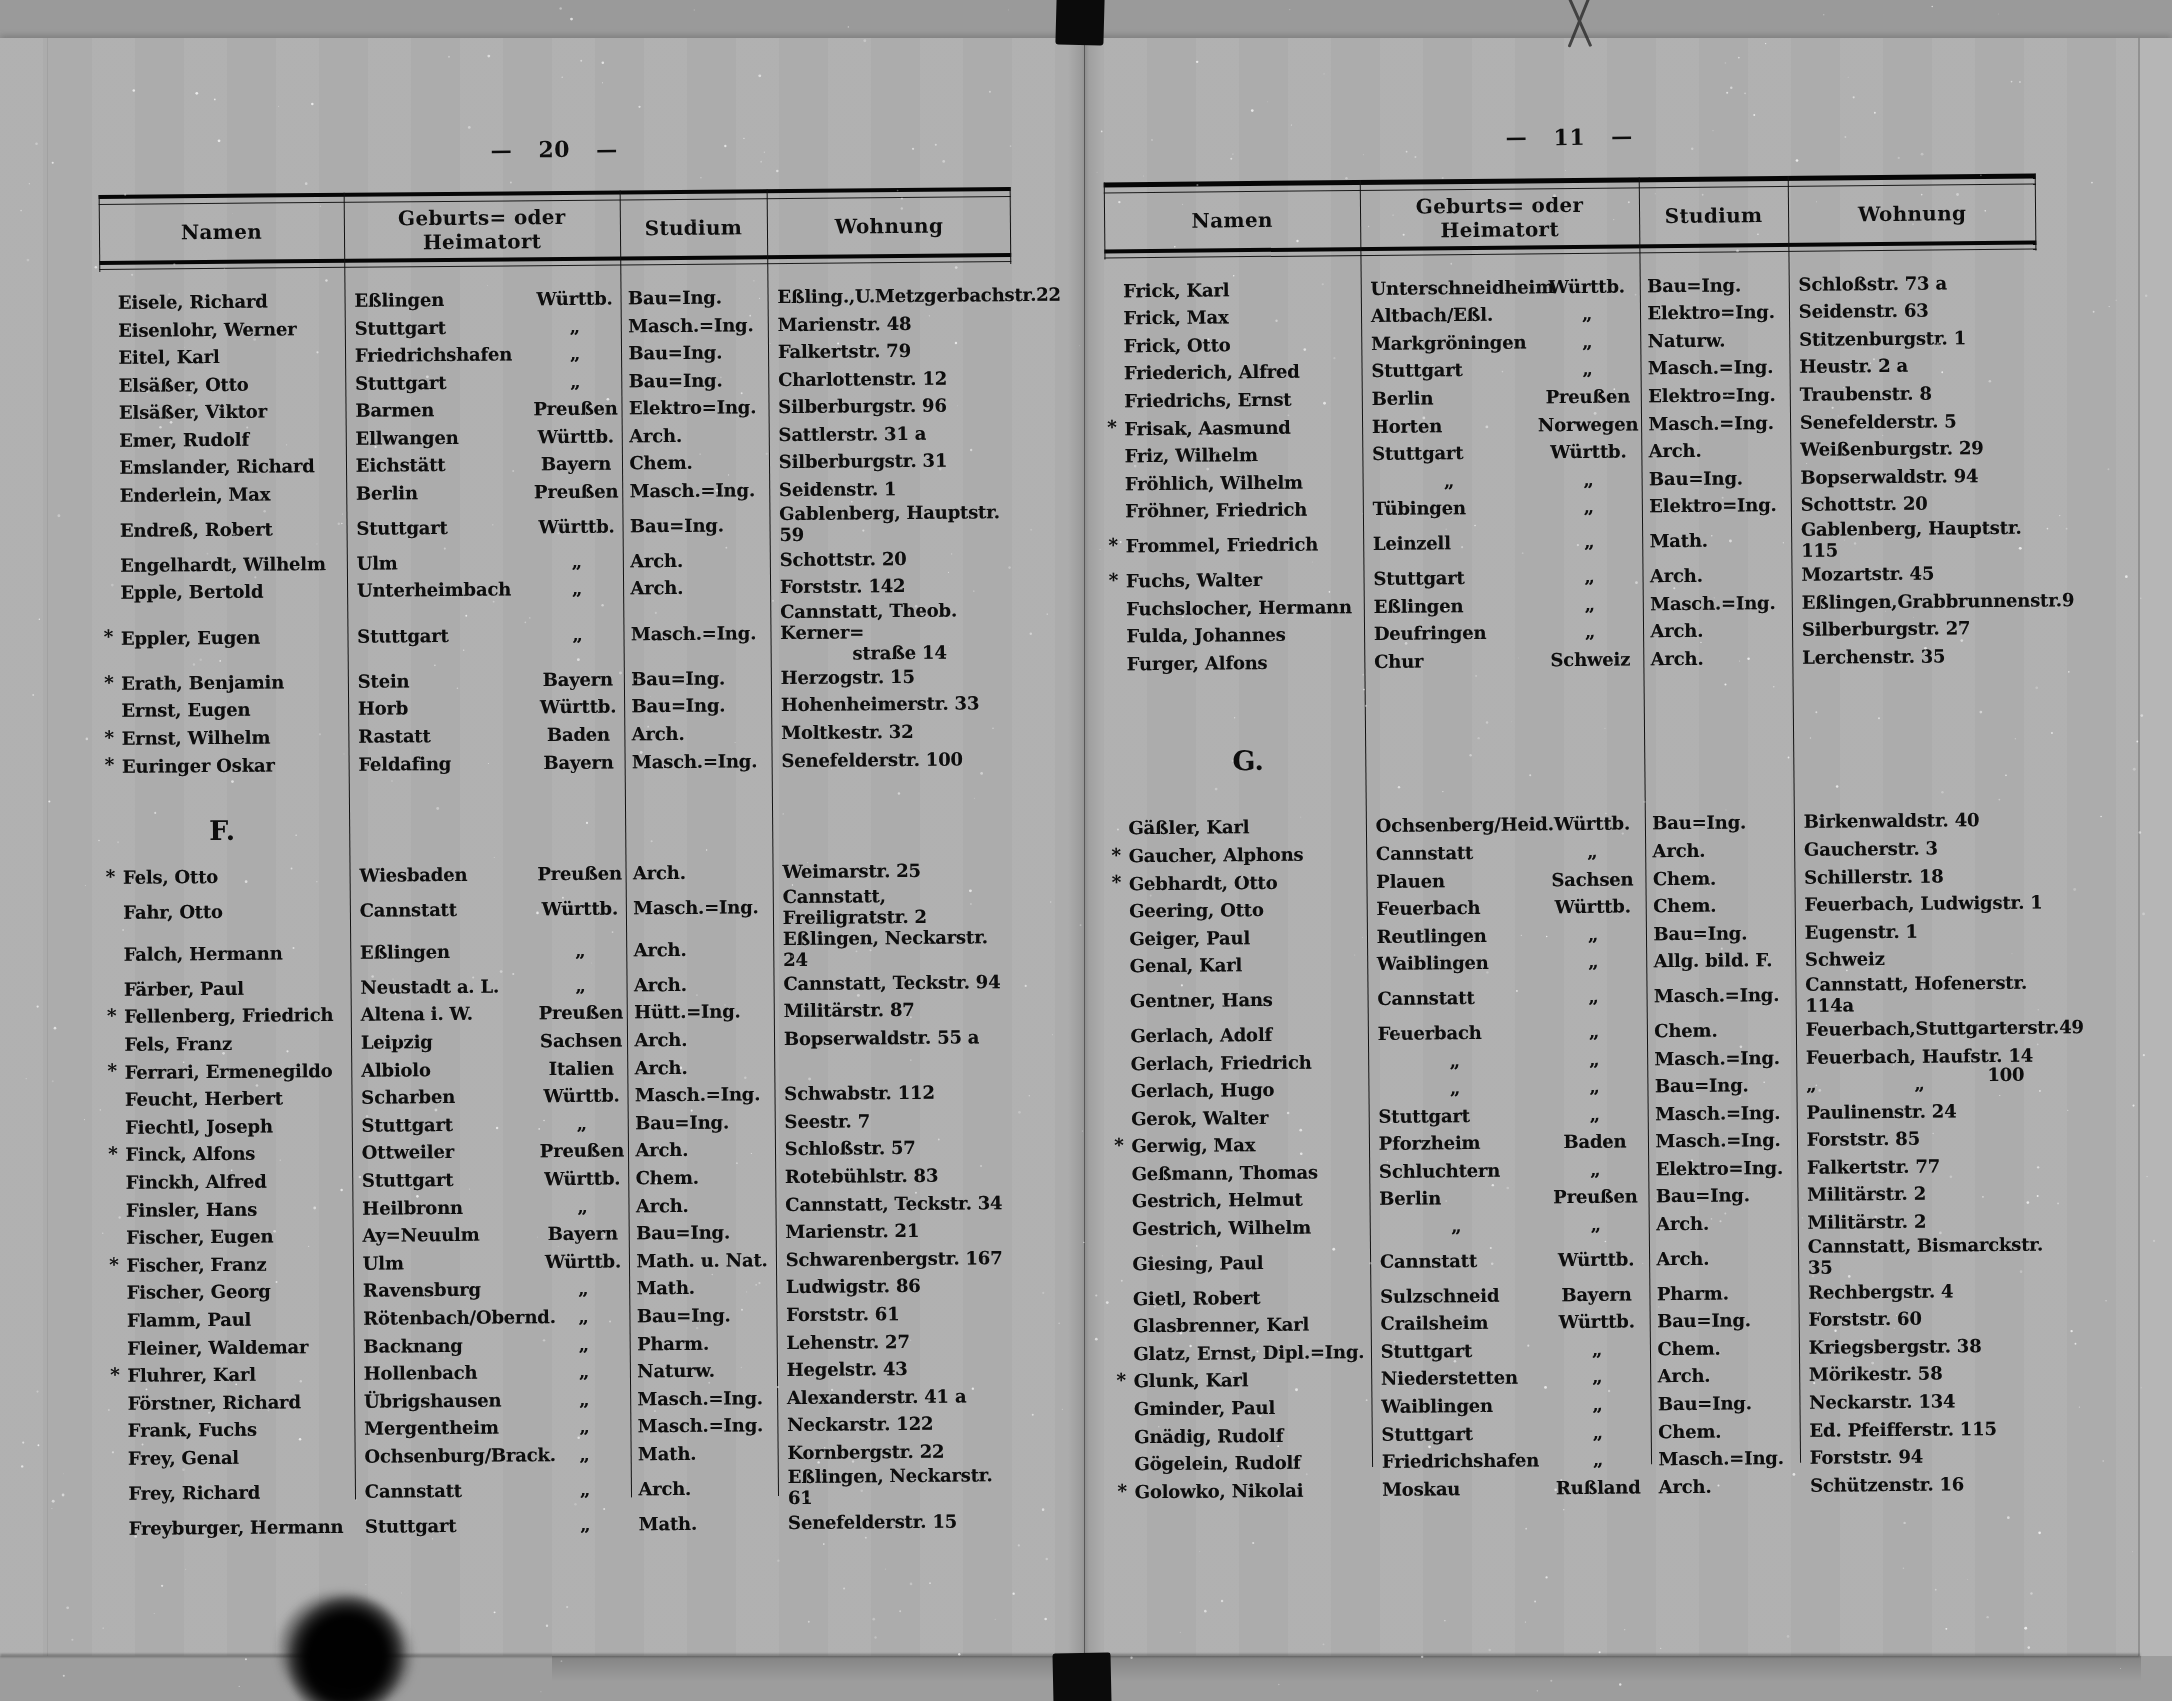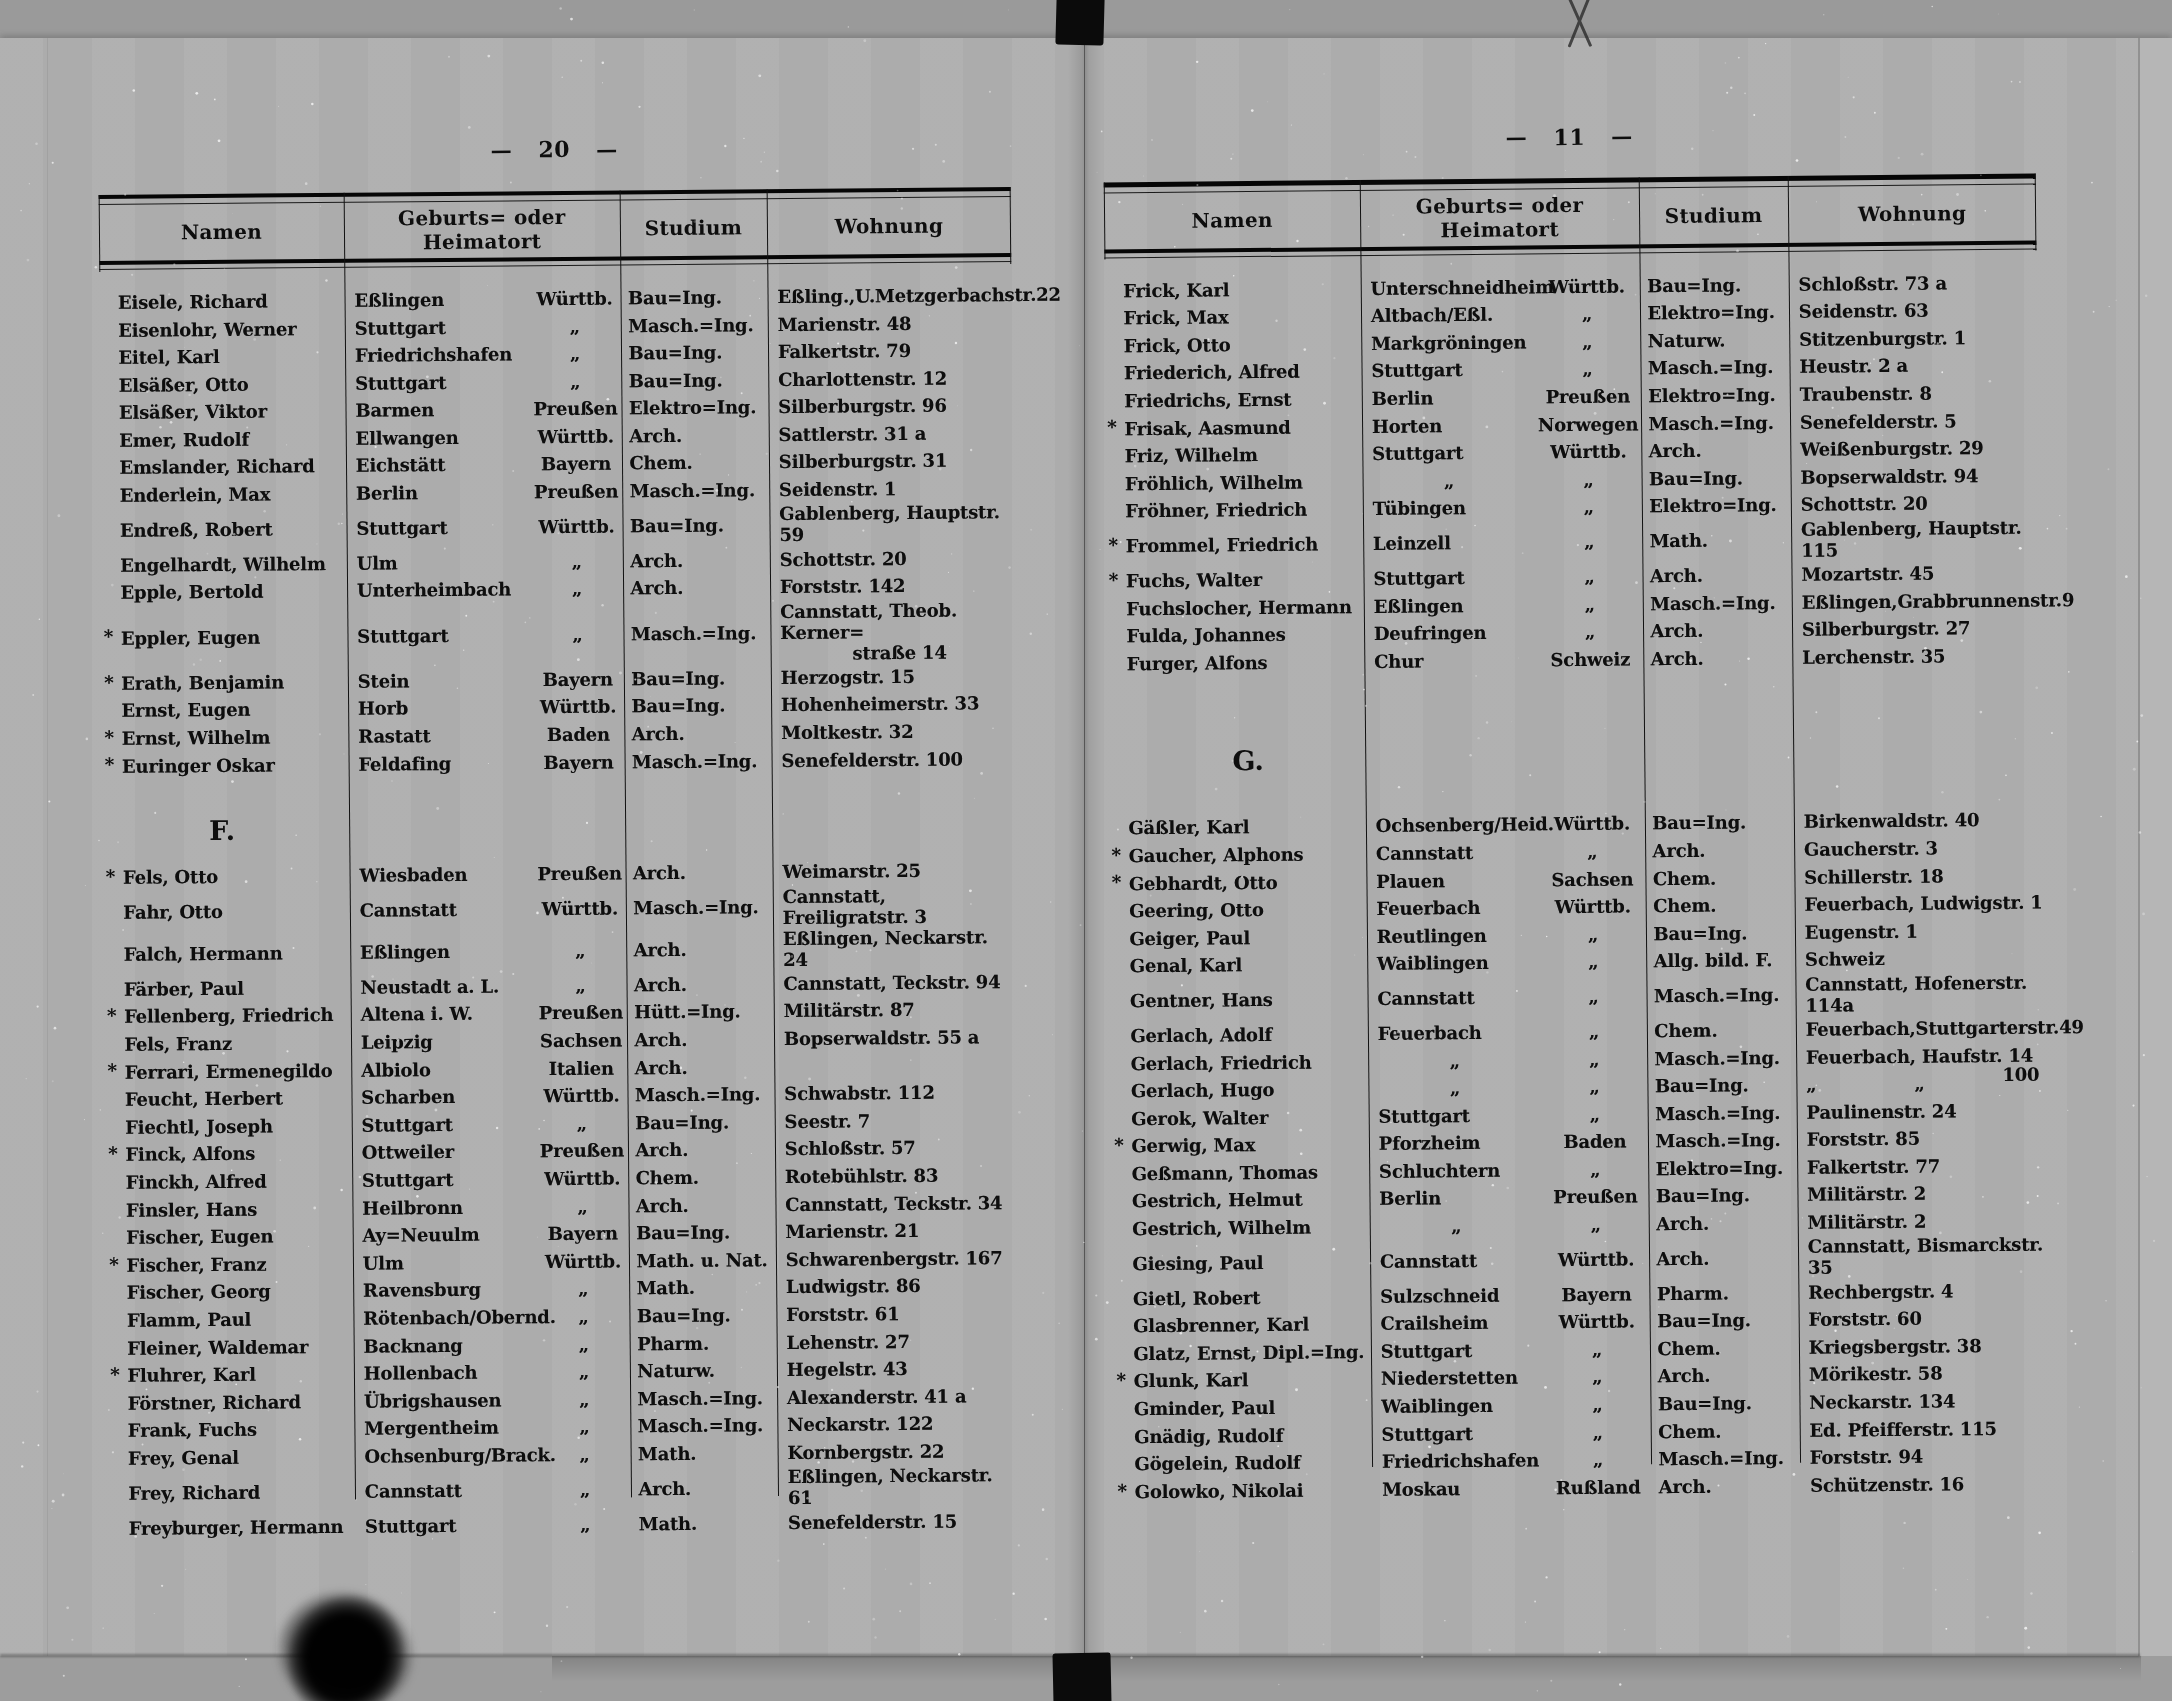--- a/index.html
+++ b/index.html
@@ -60,21 +60,21 @@
   .trow.tall{min-height:55px;}
   .cell{position:relative;}
   .c-name{padding-left:18.4px;}
   .star{position:absolute;left:1.2px;top:-1.2px;font-size:18.4px;}
   .c-place{padding-left:9.8px;}
   .c-place.ditto{padding-left:0;text-align:center;}
   .c-state{text-align:center;}
   .c-stud{padding-left:7.4px;}
   .c-wohn{padding-left:9.8px;}
   .w-mid{margin-left:98px;}
-  .w-right{position:absolute;right:5px;top:-8.6px;}
+  .w-right{position:absolute;right:20px;top:-8.6px;}
   .w-line2{padding-left:72px;}
   .section-letter{margin-top:36px;margin-bottom:16px;height:32px;line-height:32px;
     padding-left:105px;font-size:27px;font-weight:700;}
   .page-right .section-letter{margin-top:69px;margin-bottom:36px;padding-left:123px;}
   
   .vline{position:absolute;top:0;width:1.2px;background:#121212;}
   .page-left .vline{height:1307px;}
   .page-right .vline{height:1287px;}
   .page-left .v1{left:245px;} .page-left .v2{left:521px;} .page-left .v3{left:668px;}
   .page-right .v1{left:256px;} .page-right .v2{left:535px;} .page-right .v3{left:684px;}
@@ -240,21 +240,21 @@
             <div class="cell c-place">Wiesbaden</div>
             <div class="cell c-state">Preußen</div>
             <div class="cell c-stud">Arch.</div>
             <div class="cell c-wohn"><span class="w-main">Weimarstr. 25</span></div>
           </div>
           <div class="trow">
             <div class="cell c-name"><span class="star"></span><span>Fahr, Otto</span></div>
             <div class="cell c-place">Cannstatt</div>
             <div class="cell c-state">Württb.</div>
             <div class="cell c-stud">Masch.=Ing.</div>
-            <div class="cell c-wohn"><span class="w-main">Cannstatt, Freiligratstr. 3</span></div>
+            <div class="cell c-wohn"><span class="w-main">Cannstatt, Freiligratstr. 2</span></div>
           </div>
           <div class="trow">
             <div class="cell c-name"><span class="star"></span><span>Falch, Hermann</span></div>
             <div class="cell c-place">Eßlingen</div>
             <div class="cell c-state">„</div>
             <div class="cell c-stud">Arch.</div>
             <div class="cell c-wohn"><span class="w-main">Eßlingen, Neckarstr. 24</span></div>
           </div>
           <div class="trow">
             <div class="cell c-name"><span class="star"></span><span>Färber, Paul</span></div>

